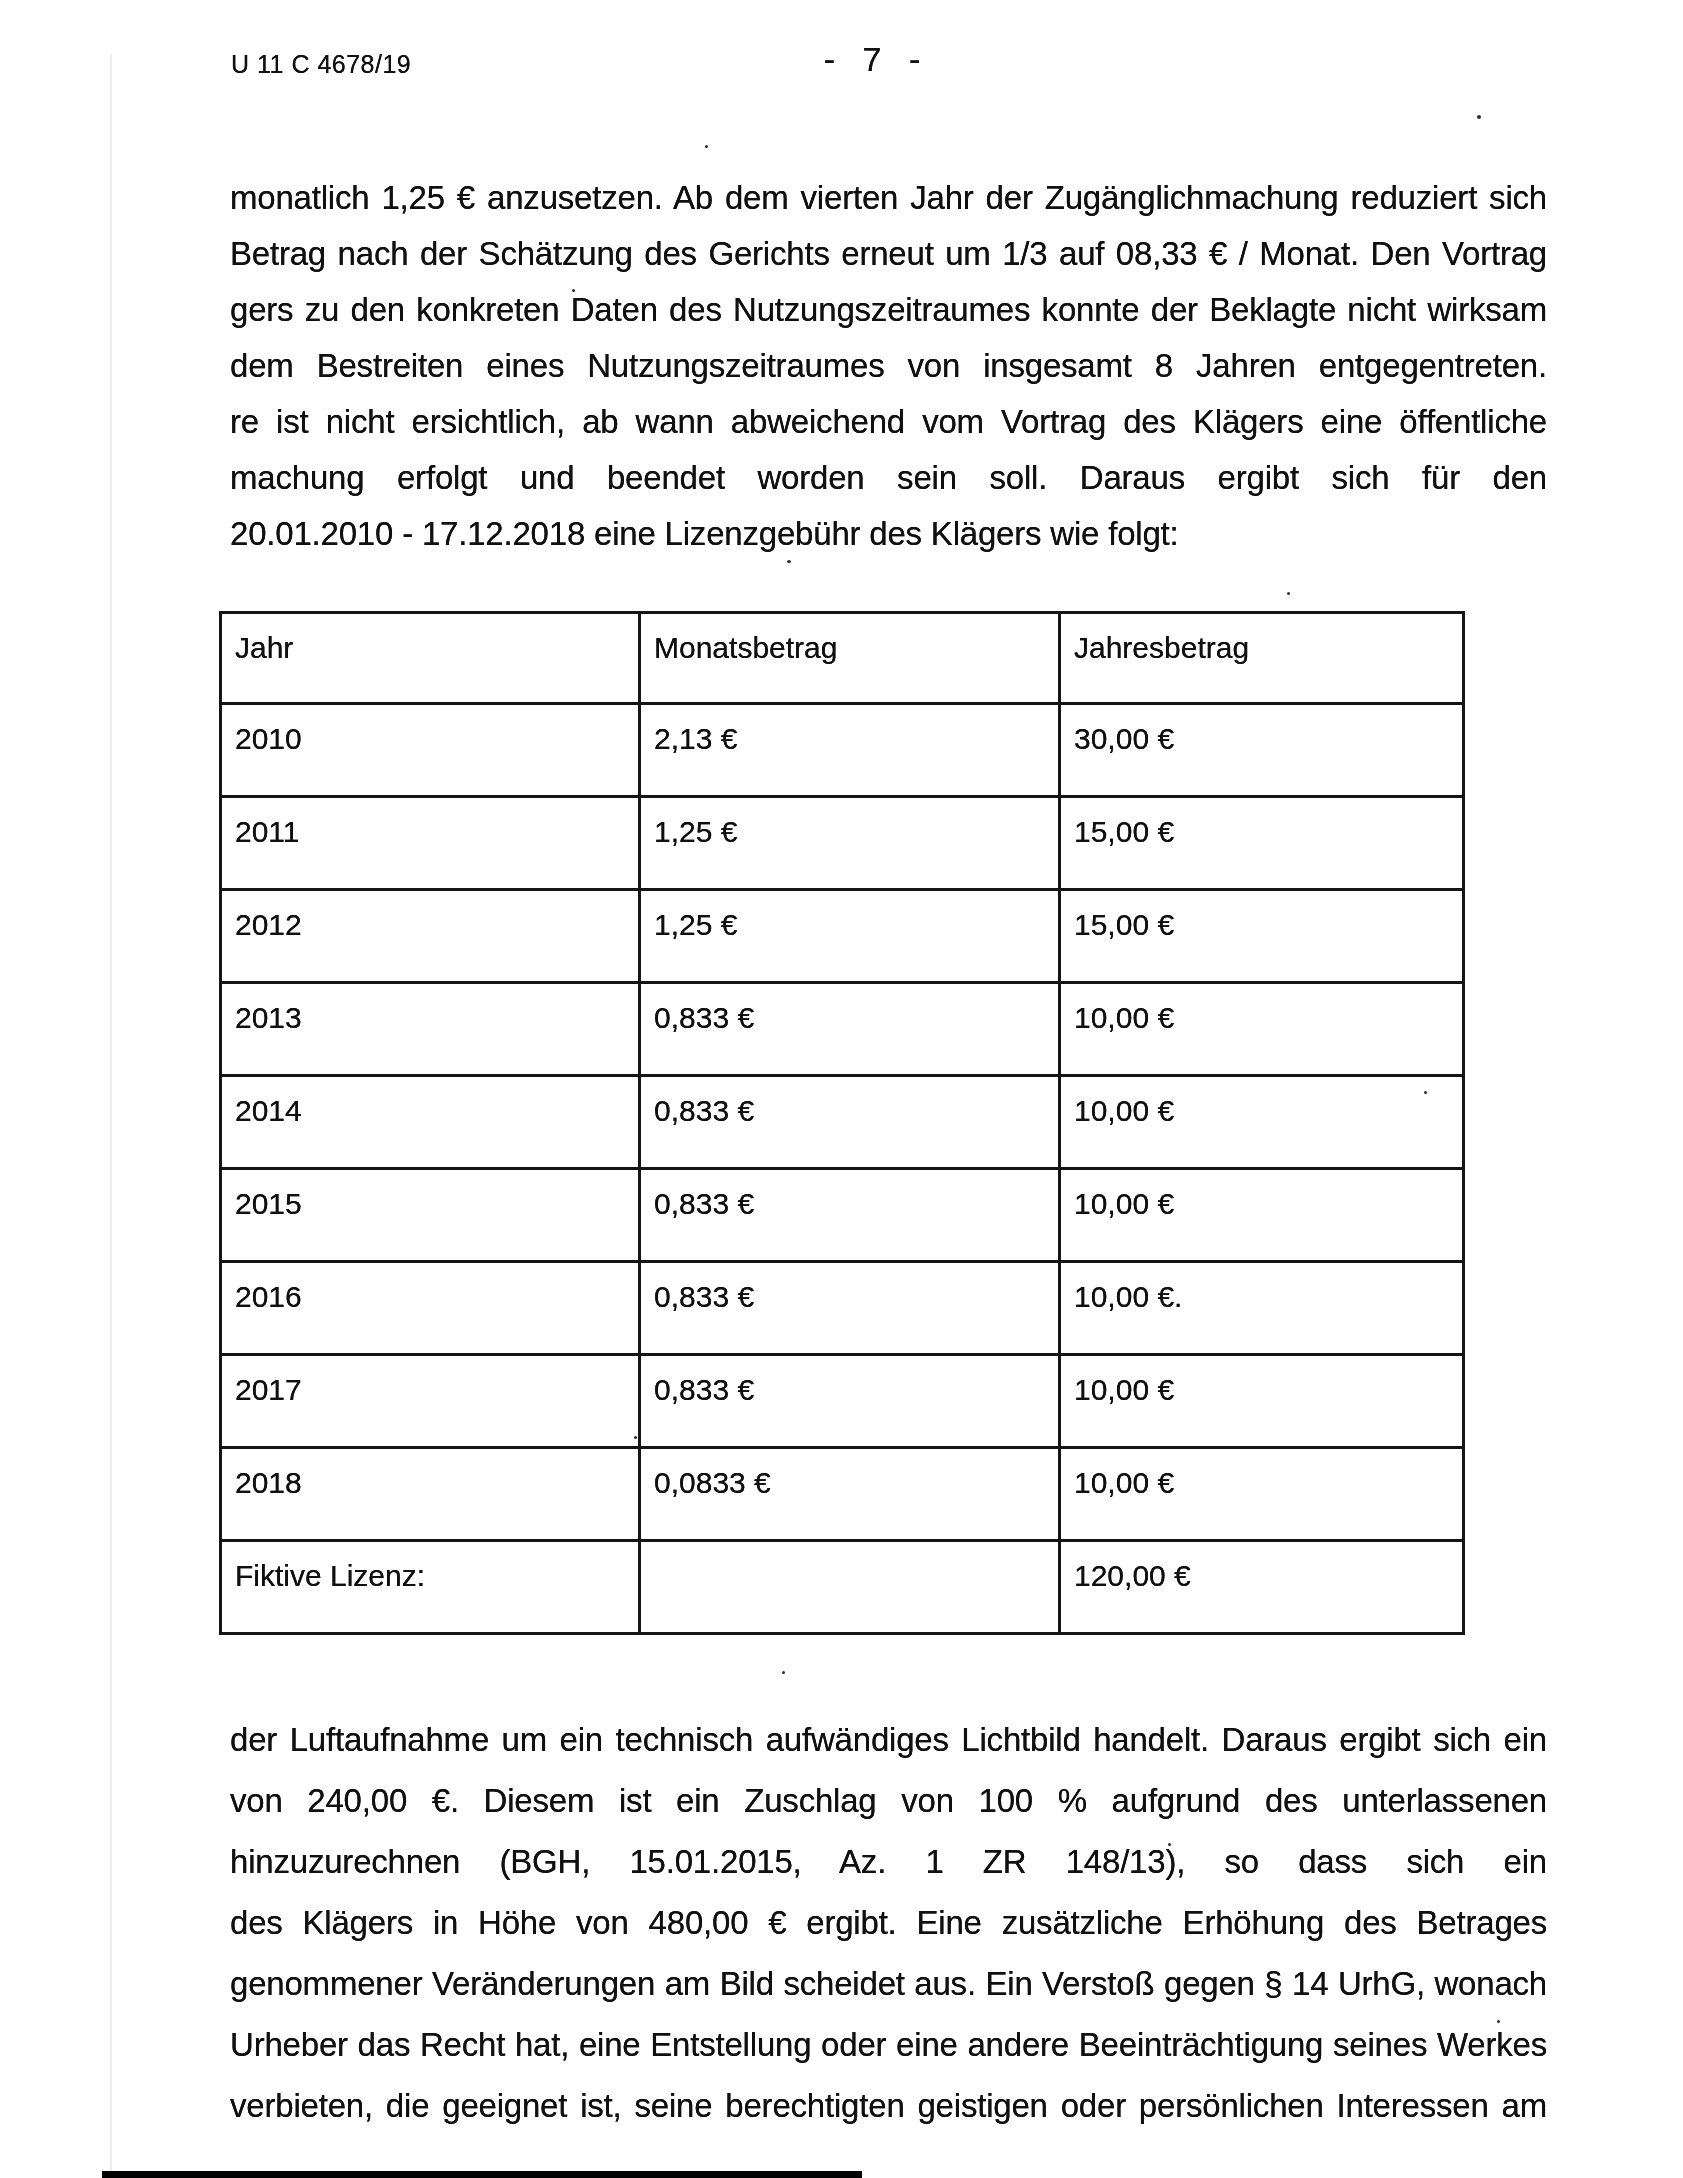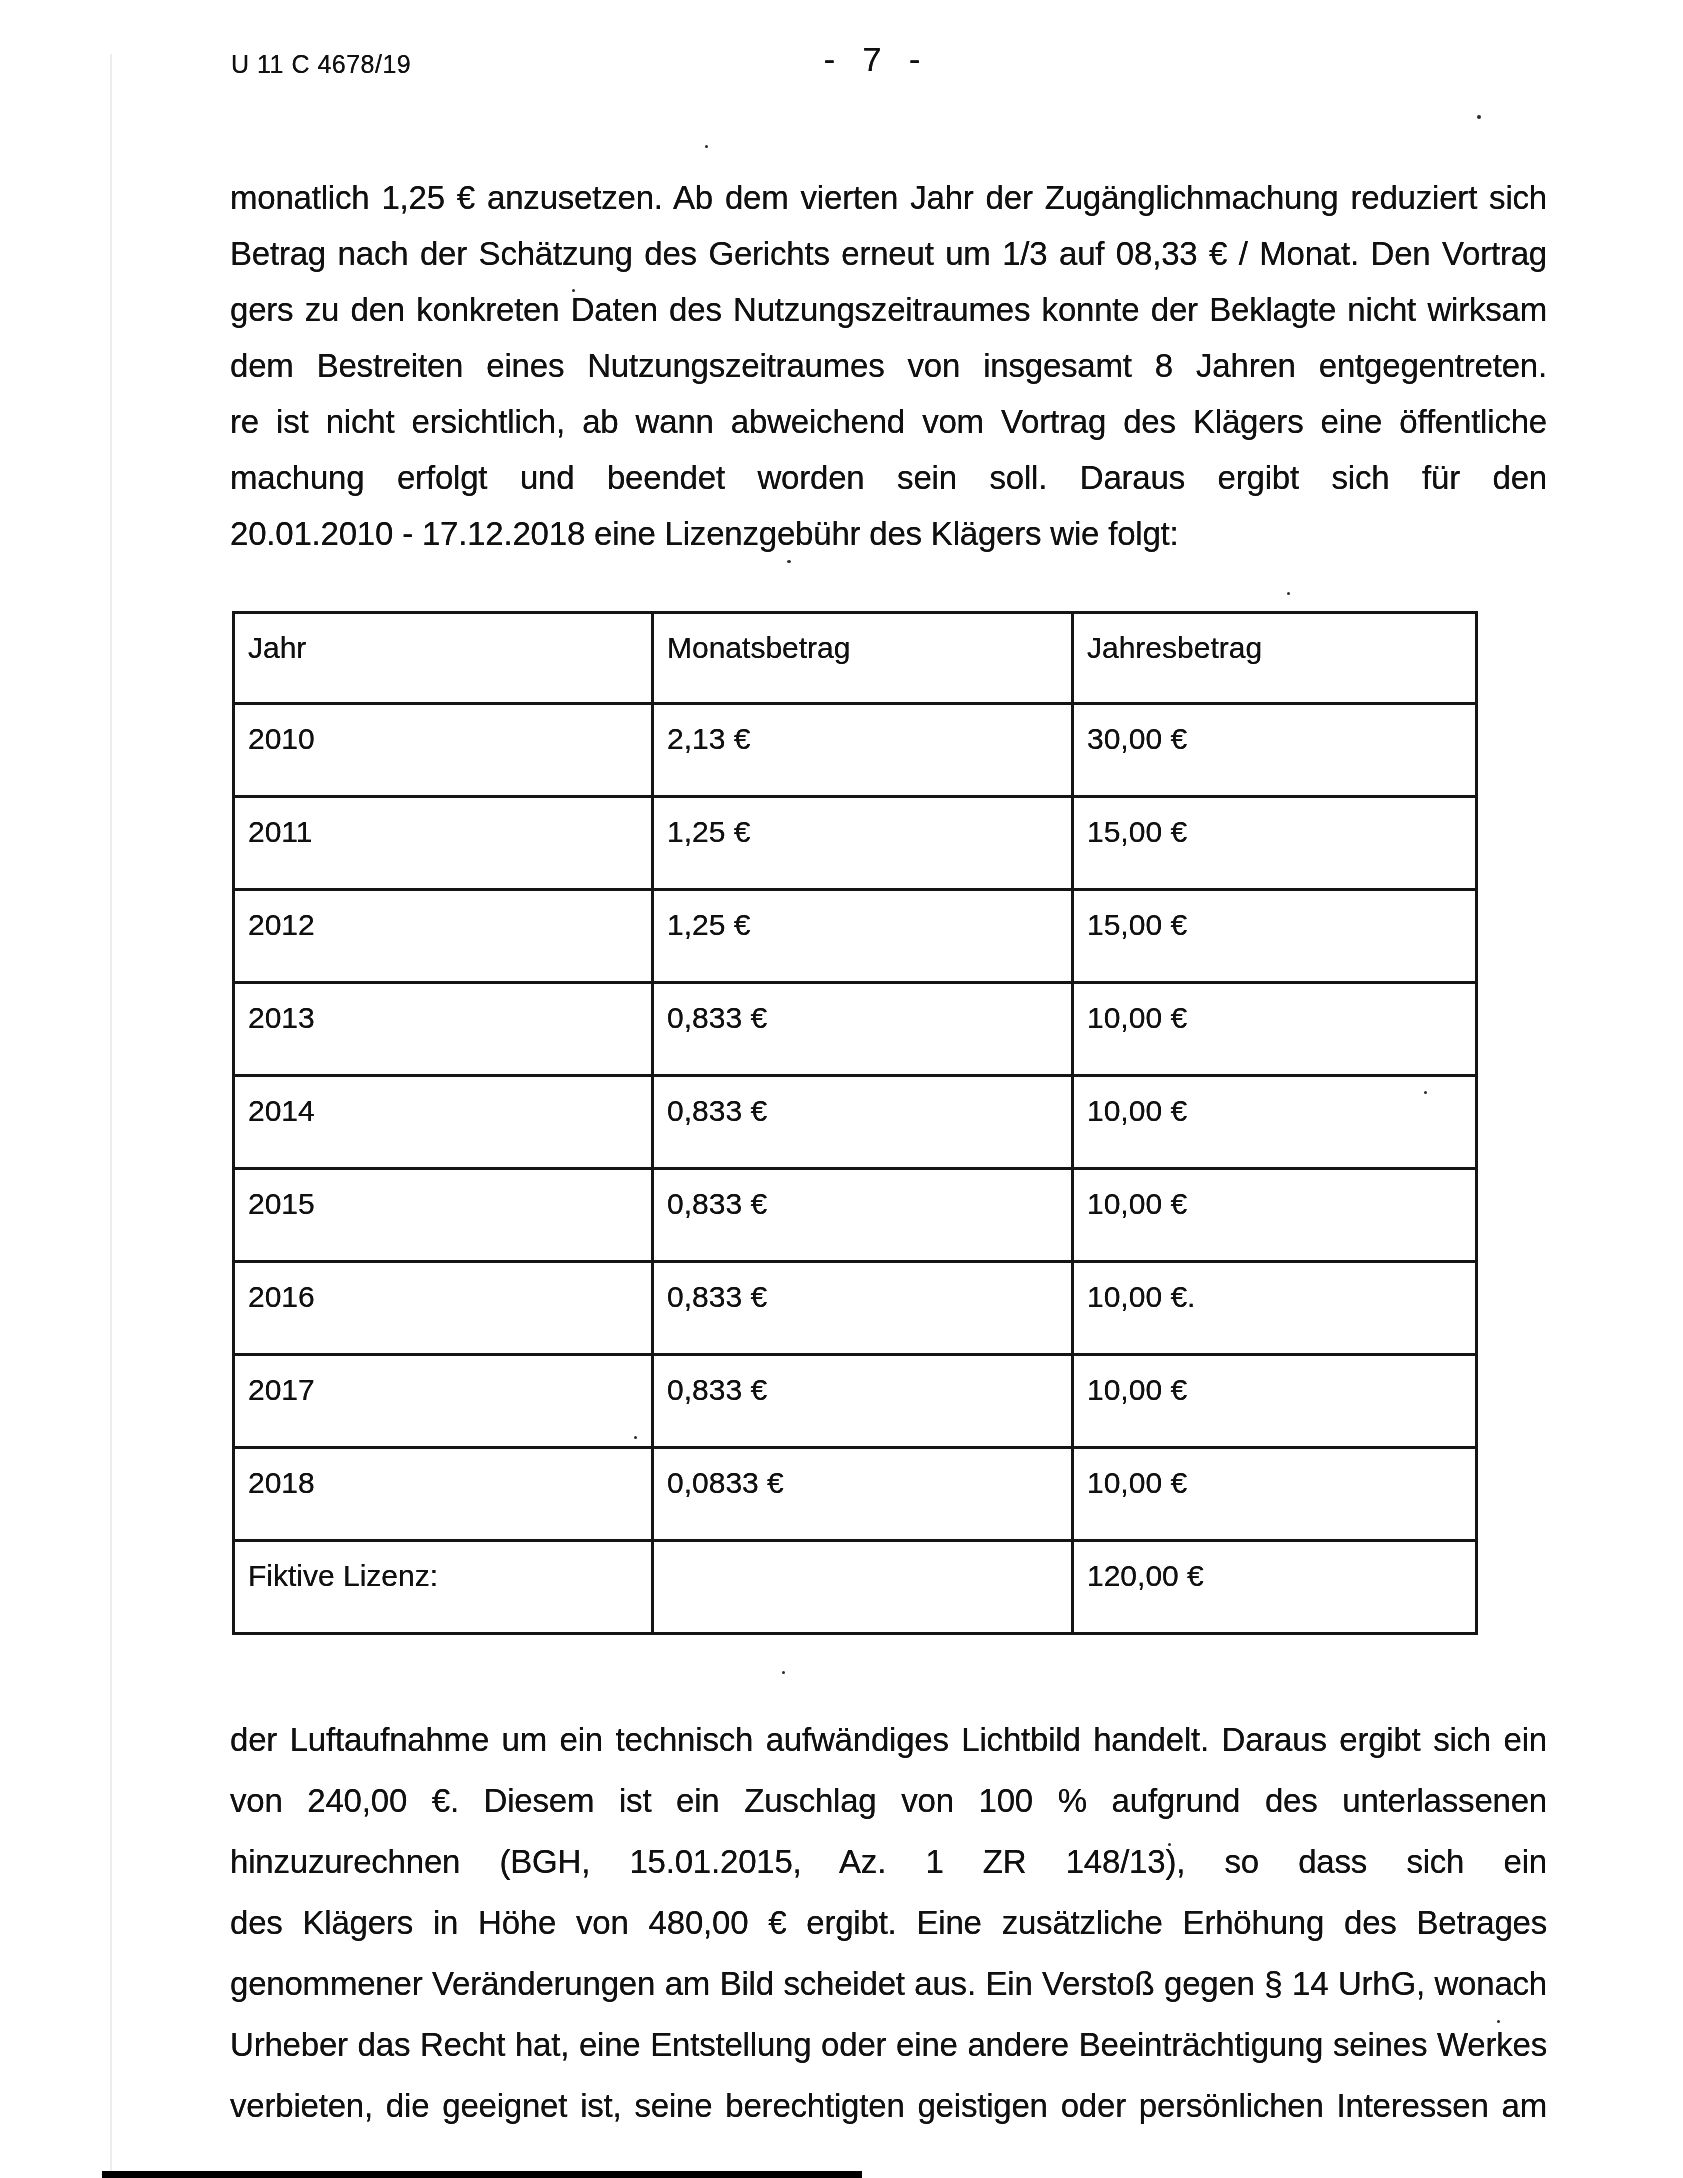--- a/index.html
+++ b/index.html
@@ -22,21 +22,21 @@
   
   .para { position: absolute; left: 186px; width: 1317px;
           font-size: 33px; letter-spacing: -0.2px; }
   .para .line { line-height: var(--lh); text-align: justify; text-align-last: justify;
                 overflow: hidden; max-height: var(--lh); }
   .para .line.last { text-align-last: left; }
   #paragraph-1 { top: 170px; --lh: 56px; }
   #paragraph-2 { top: 1709px; --lh: 61px; }
 
   
-  #license-table { position: absolute; left: 188px; top: 611px;
+  #license-table { position: absolute; left: 175px; top: 611px;
                    border-collapse: collapse; table-layout: fixed;
                    width: 1242px; }
   #license-table col.c1 { width: 419px; }
   #license-table col.c2 { width: 420px; }
   #license-table col.c3 { width: 404px; }
   #license-table th, #license-table td {
     border: 3px solid #151515;
     vertical-align: top;
     text-align: left;
     font-weight: normal;

